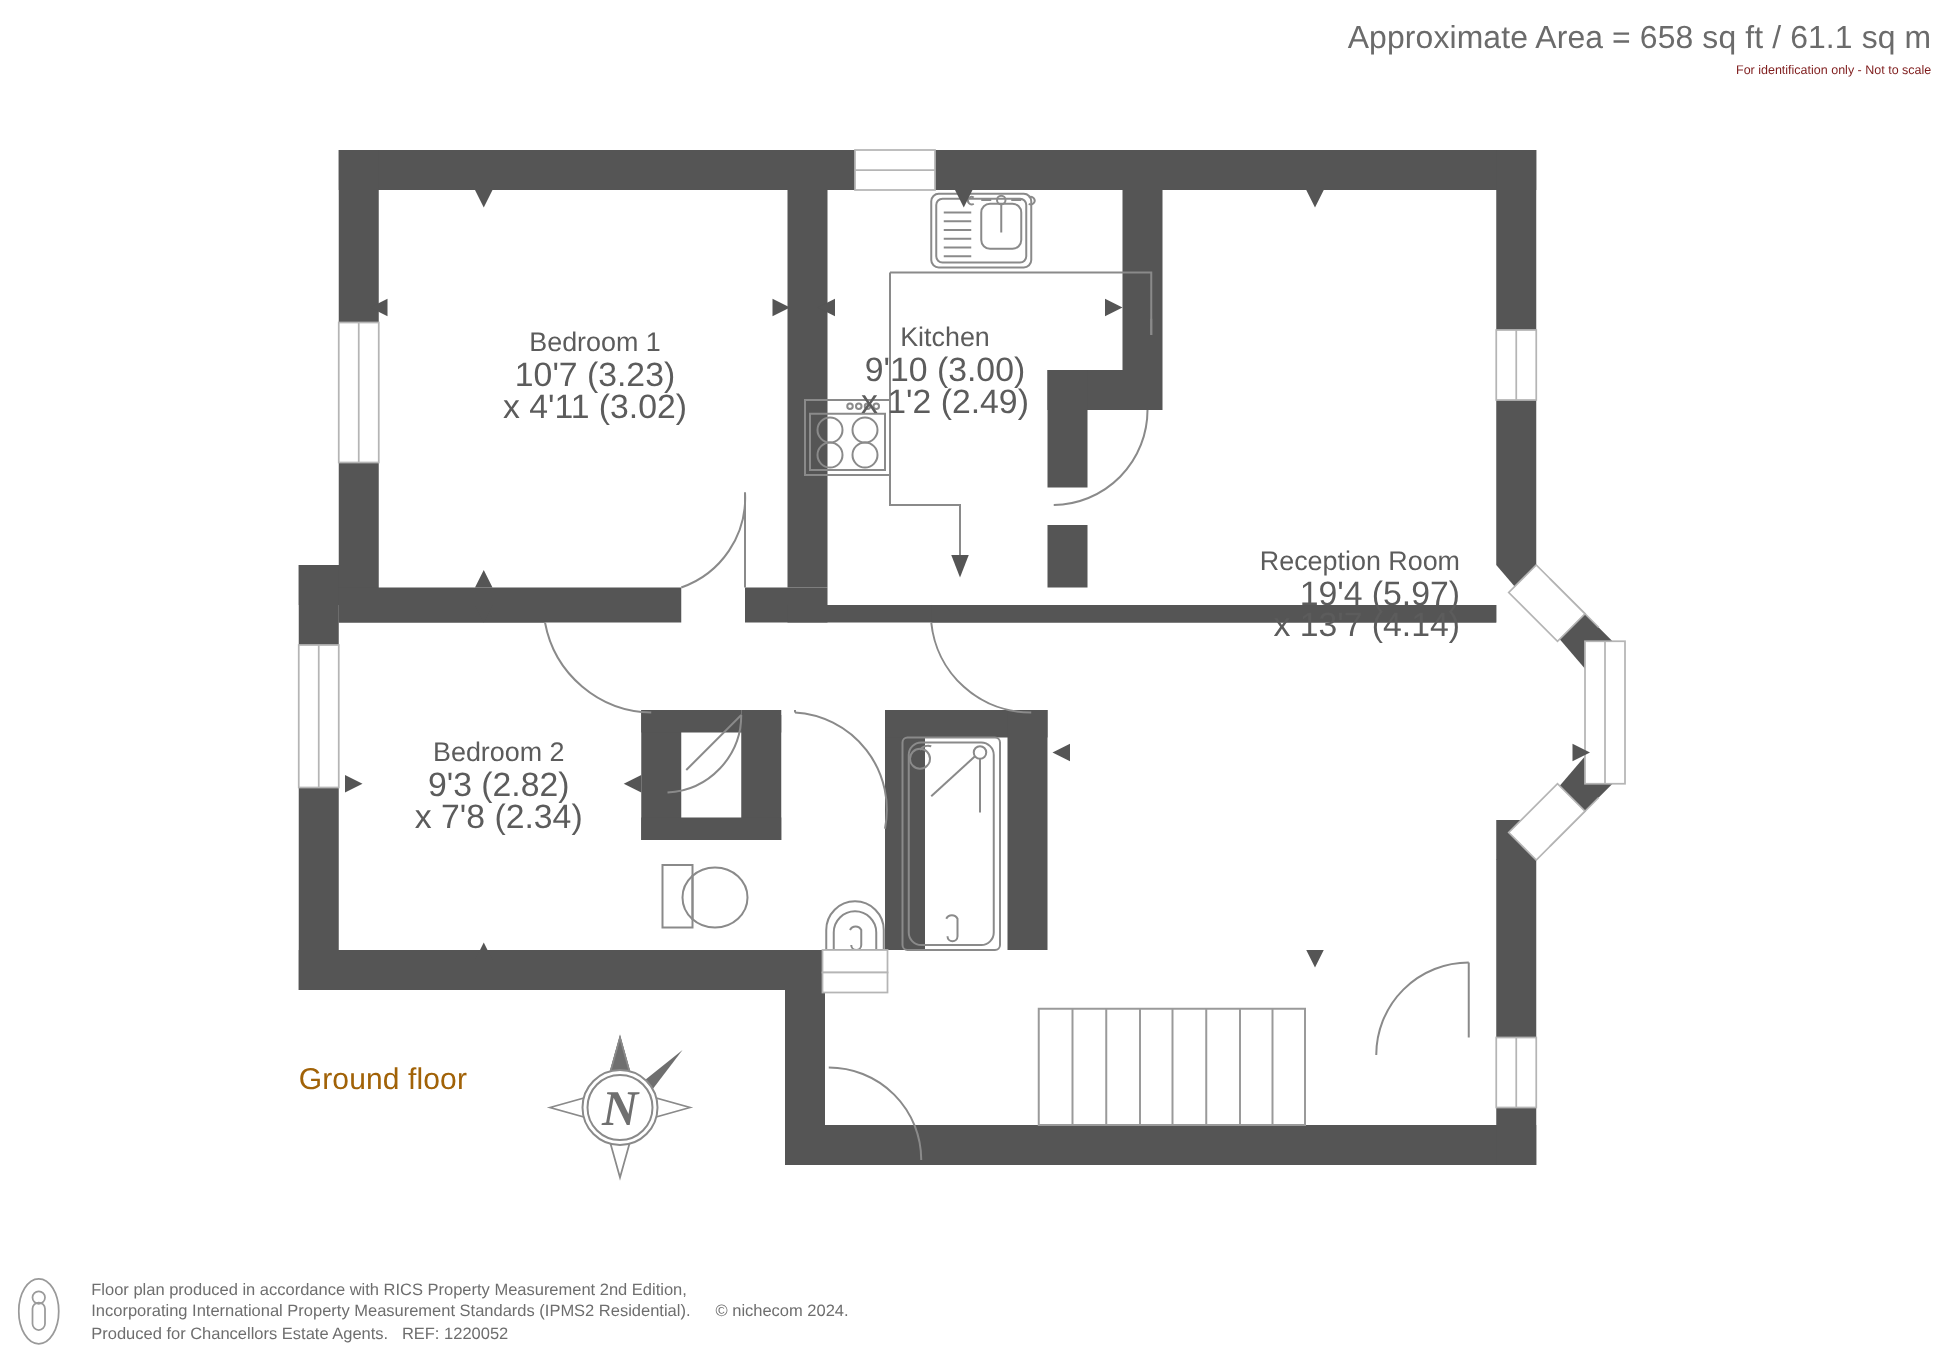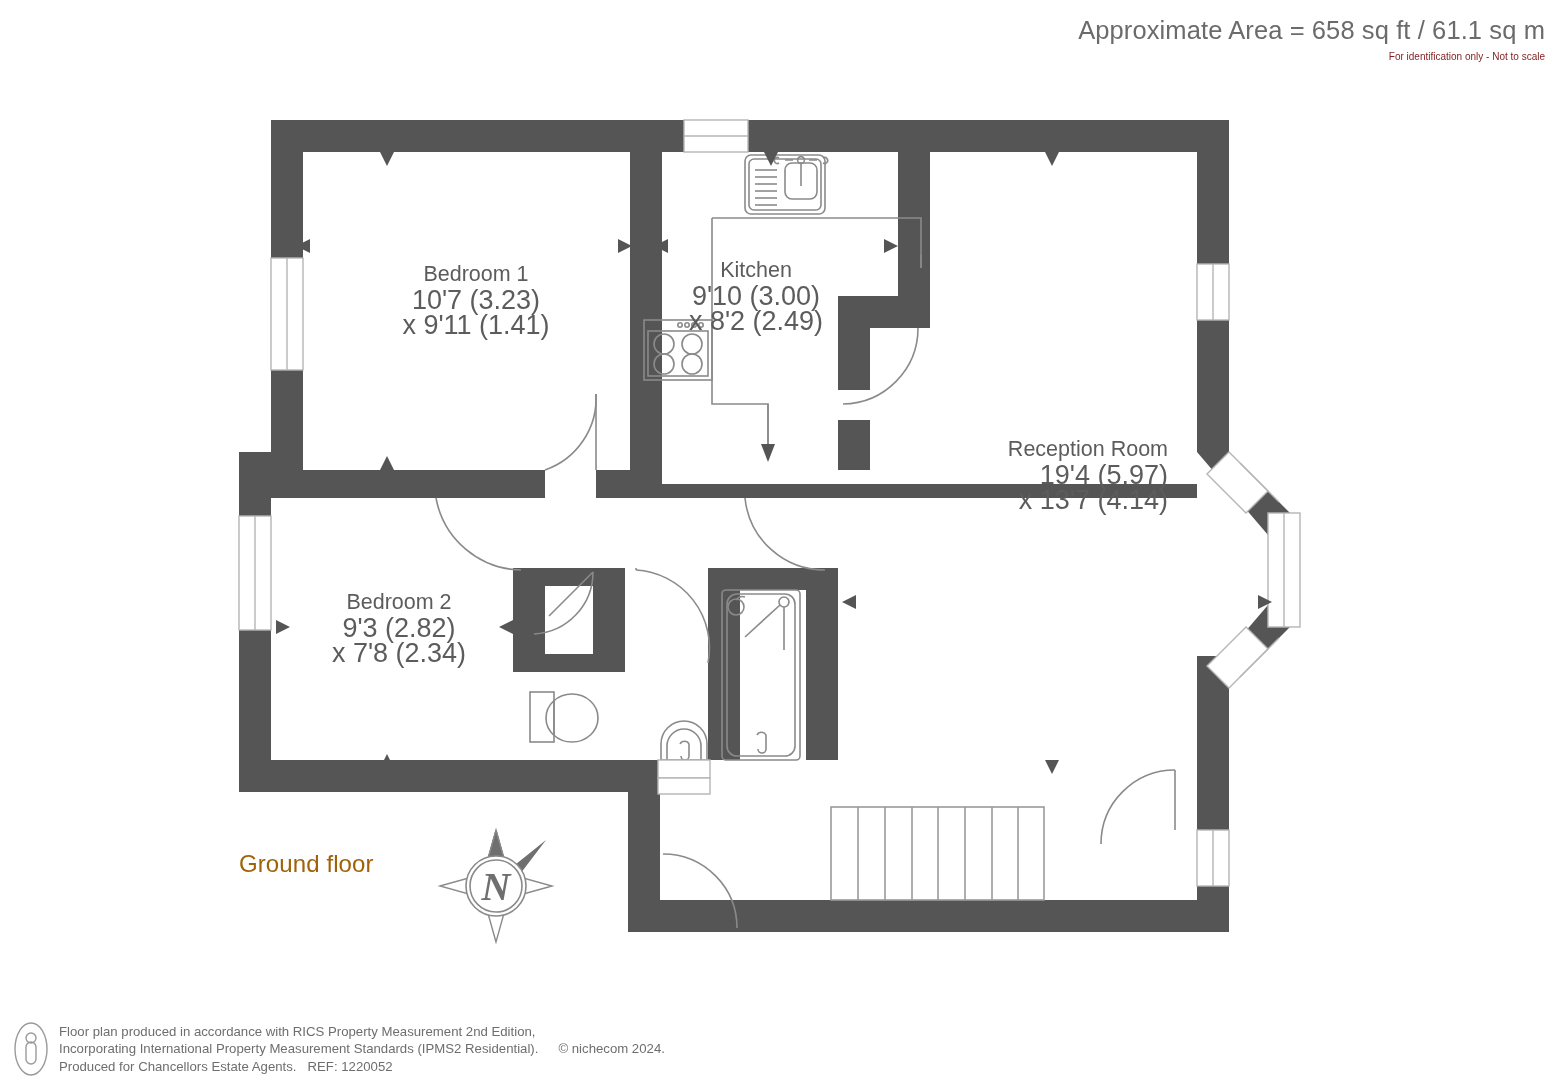--- a/index.html
+++ b/index.html
@@ -76,21 +76,21 @@
   }
 
   
   #footer {
     position: absolute;
     left: 14px;
     bottom: 8px;
     width: 760px;
     display: flex;
     align-items: center;
-    gap: 11px;
+    gap: 25px;
   }
   #footer-text {
     font-size: 13.2px;
     line-height: 17.5px;
     color: #6e6e6e;
     font-family: "Liberation Sans", sans-serif;
   }
   #footer-text .line { white-space: nowrap; }
   .copy-mark { margin-left: 20px; }
   .ref-gap { display: inline-block; width: 11px; }
@@ -315,27 +315,27 @@
     <polygon class="arrow" points="380,768 394,768 387,754"></polygon>
     <polygon class="arrow" points="276,620 276,634 290,627"></polygon>
     <polygon class="arrow" points="513,620 513,634 499,627"></polygon>
   </g>
 </svg>
 </div>
 
 <div class="room-label" id="label-bedroom1">
   <div class="rname">Bedroom 1</div>
   <div class="rdim">10'7 (3.23)</div>
-  <div class="rdim">x 9'11 (1.41)</div>
+  <div class="rdim">x 4'11 (3.02)</div>
 </div>
 
 <div class="room-label" id="label-kitchen">
   <div class="rname">Kitchen</div>
   <div class="rdim">9'10 (3.00)</div>
-  <div class="rdim">x 8'2 (2.49)</div>
+  <div class="rdim">x 1'2 (2.49)</div>
 </div>
 
 <div class="room-label" id="label-reception">
   <div class="rname">Reception Room</div>
   <div class="rdim">19'4 (5.97)</div>
   <div class="rdim">x 13'7 (4.14)</div>
 </div>
 
 <div class="room-label" id="label-bedroom2">
   <div class="rname">Bedroom 2</div>

